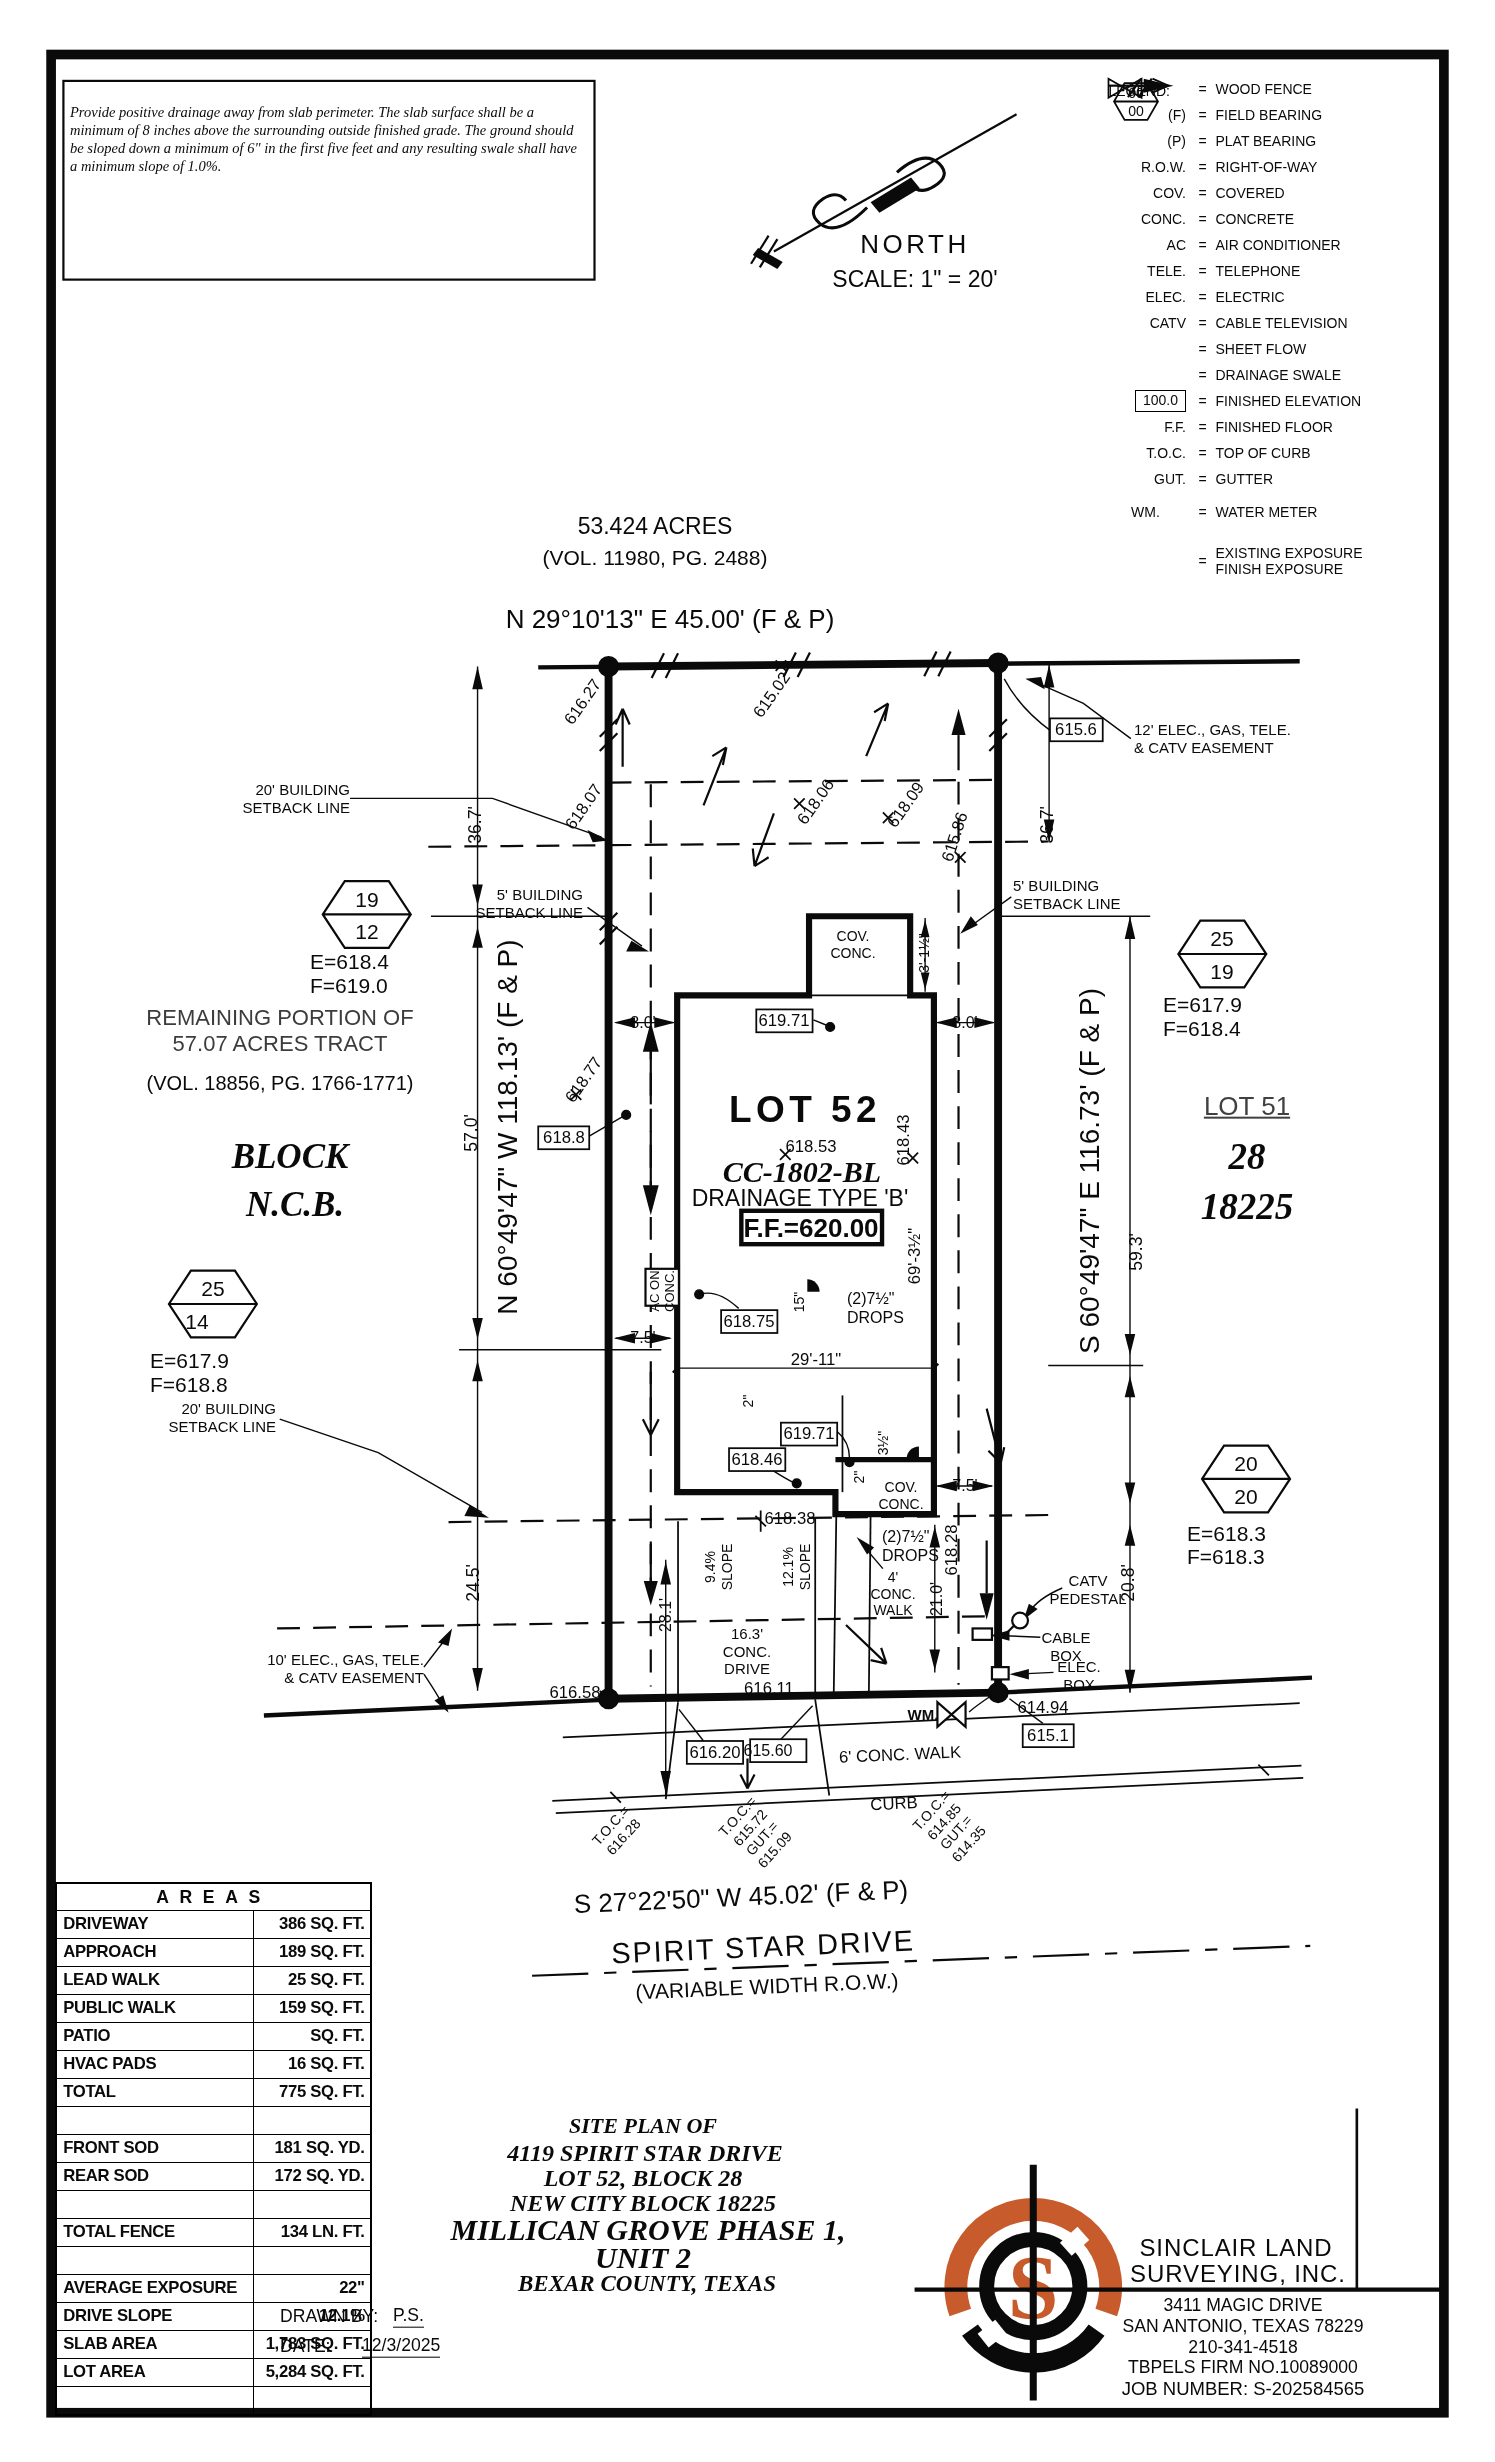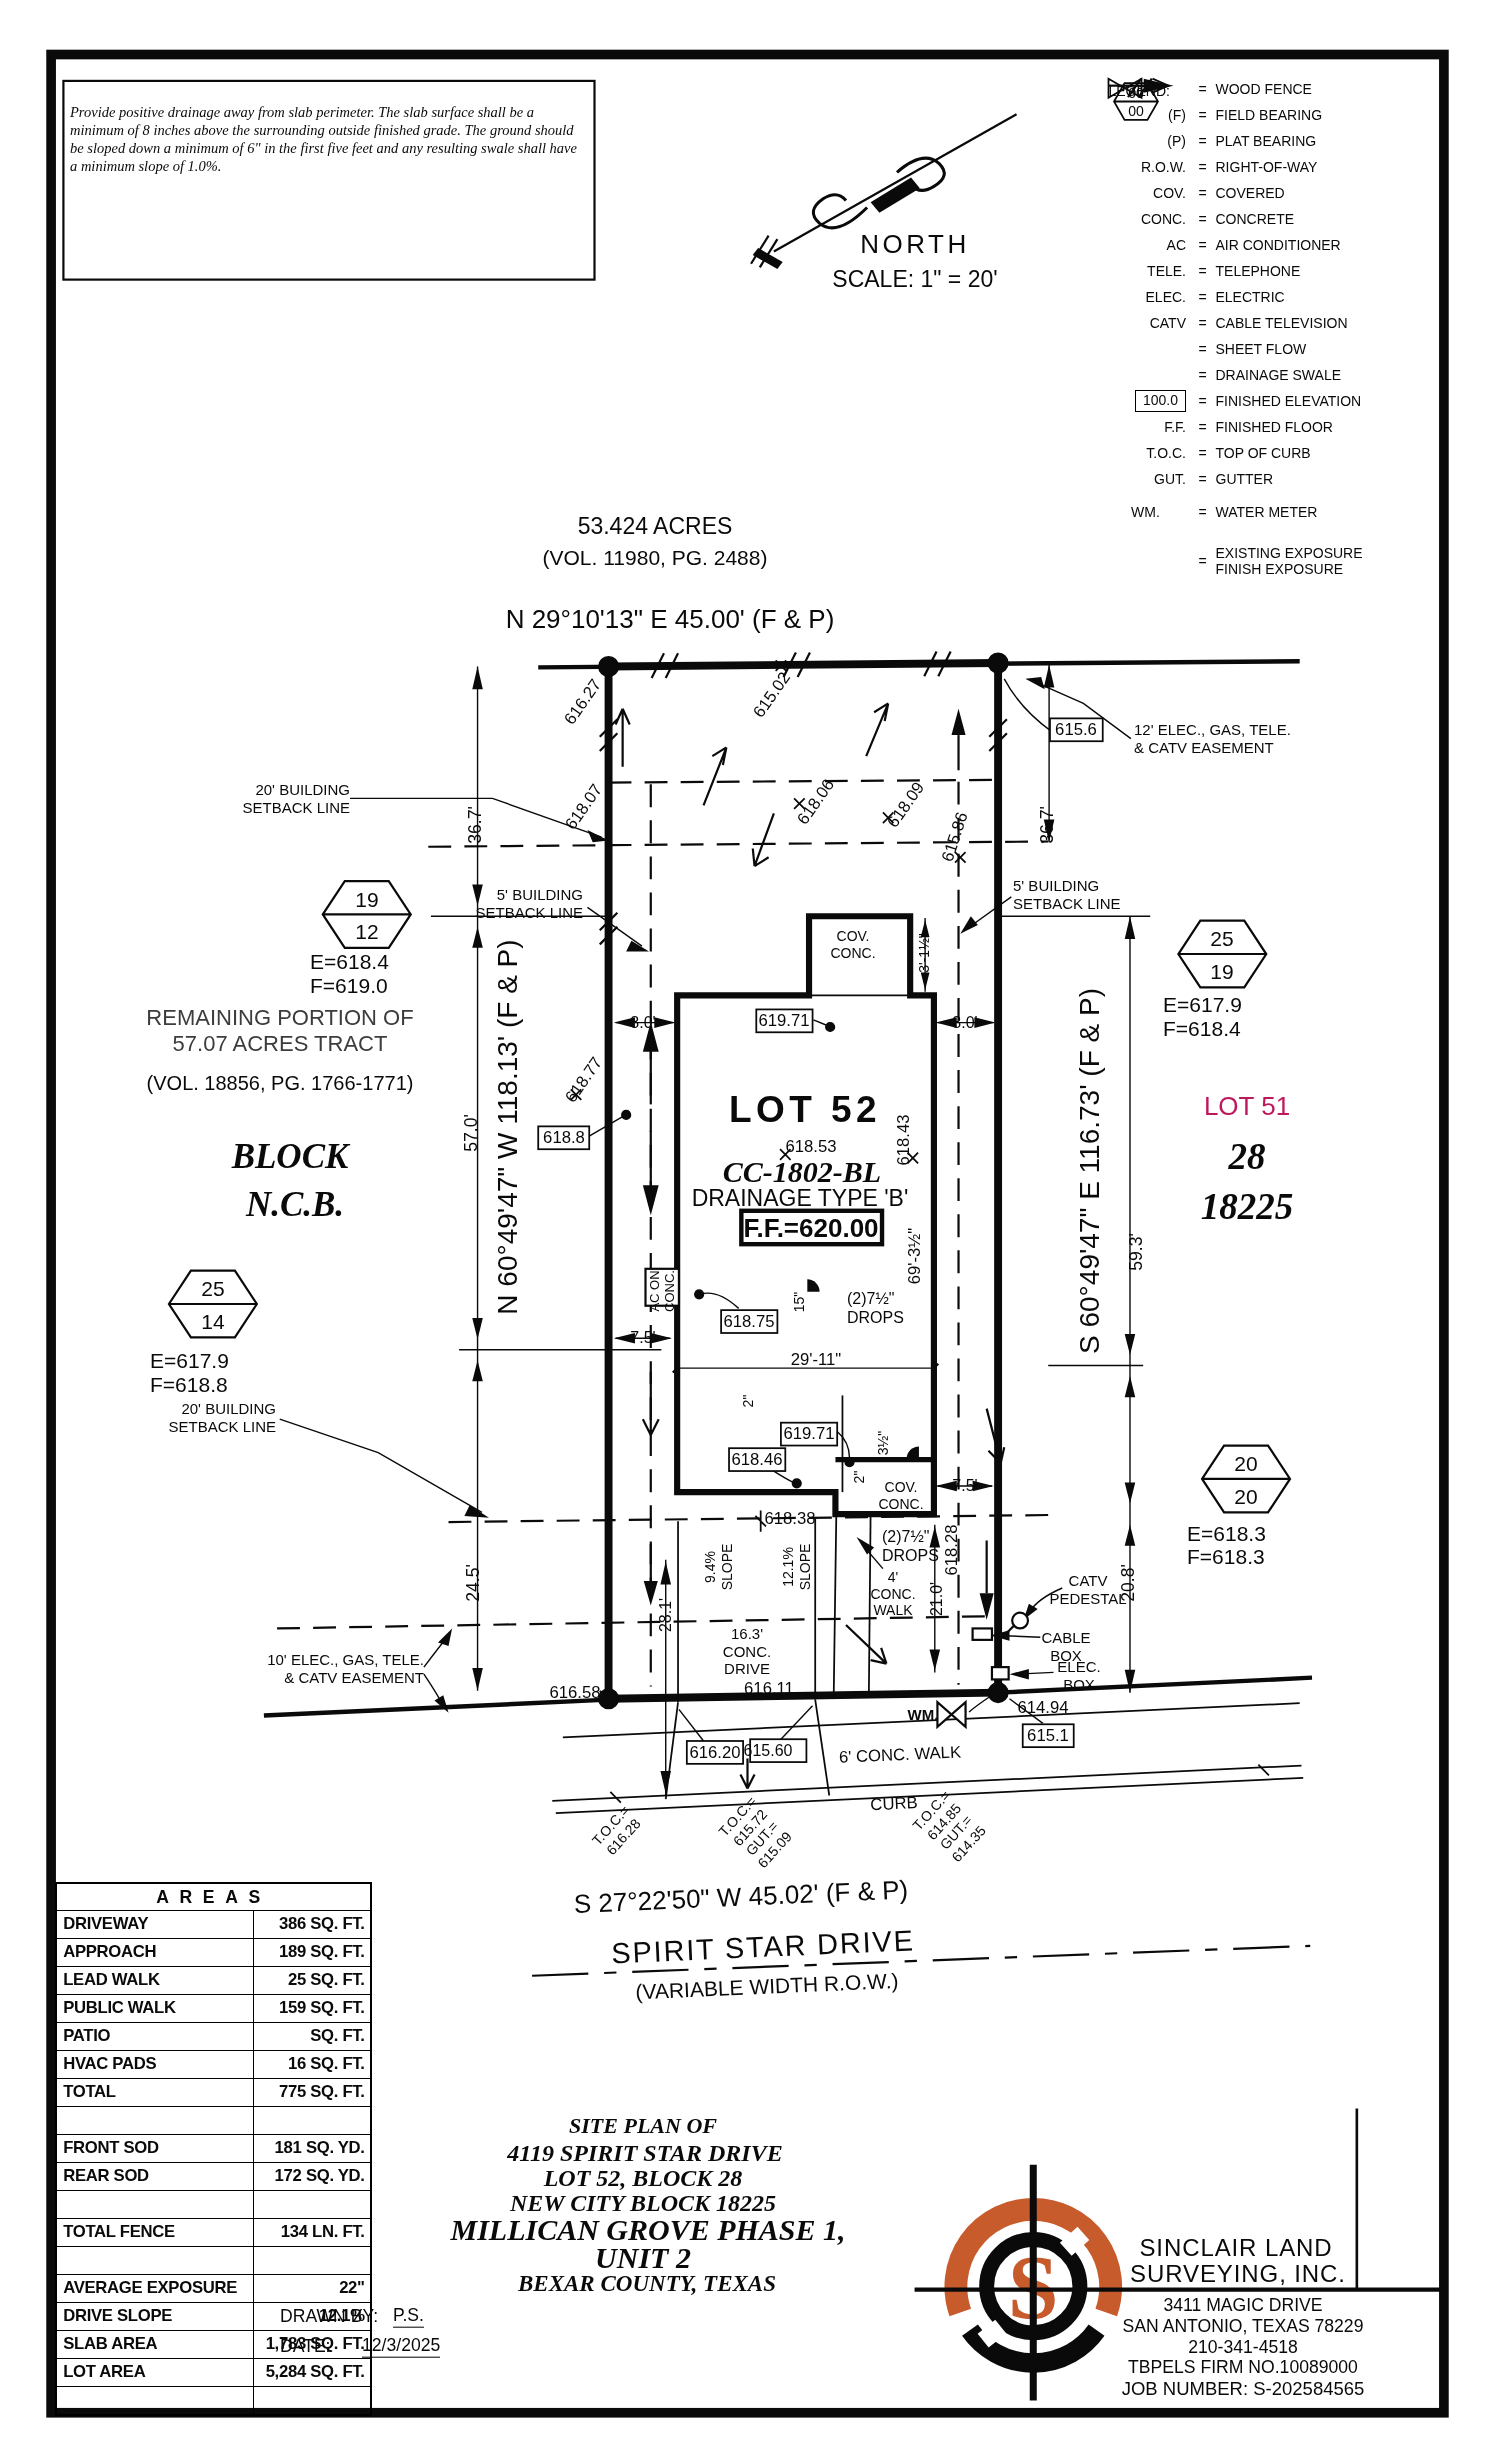--- a/index.html
+++ b/index.html
@@ -12,21 +12,21 @@
   .rgt{transform:translate(-100%,-50%);text-align:right;}
   .r90{transform:translate(-50%,-50%) rotate(-90deg);} 
   .r72{transform:translate(-50%,-50%) rotate(-72deg);} 
   .r55{transform:translate(-50%,-50%) rotate(-55deg);} 
   .r48{transform:translate(-50%,-50%) rotate(-48deg);} 
   .r3{transform:translate(-50%,-50%) rotate(-2.5deg);} 
   .ctr{text-align:center;}
   .ser{font-family:"Liberation Serif",serif;font-style:italic;}
   .serb{font-family:"Liberation Serif",serif;font-style:italic;font-weight:bold;}
   .b{font-weight:bold;}
-  .grey{color:#be185d;}
+  .grey{color:#404040;text-decoration:underline;}
   
   #disclaimer{position:absolute;left:70px;top:88px;width:515px;z-index:3;
     font-family:"Liberation Serif",serif;font-style:italic;}
   #disclaimer .d1{font-size:16px;line-height:1.25;}
   #disclaimer .d2{font-size:14.5px;line-height:1.25;margin-top:15px;}
   
   #legend{position:absolute;left:1105px;top:76px;width:338px;z-index:3;font-size:14px;}
   #legend .lg-title{position:absolute;left:3.5px;top:7px;font-size:14px;}
   #legend .row{display:flex;align-items:center;height:26px;}
   #legend .row.tall{height:40px;}
@@ -455,21 +455,21 @@
 <div class="t c ctr" style="left:280px;top:1031px;font-size:22px;color:#3c3c3c;">REMAINING PORTION OF
 57.07 ACRES TRACT</div>
 <div class="t c" style="left:280px;top:1084px;font-size:20px;">(VOL. 18856, PG. 1766-1771)</div>
 <div class="t c ser b" style="left:290px;top:1157px;font-size:35px;">BLOCK</div>
 <div class="t c ser b" style="left:295px;top:1205px;font-size:35px;">N.C.B.</div>
 <div class="t c" style="left:367px;top:900px;font-size:21px;">19</div>
 <div class="t c" style="left:367px;top:932px;font-size:21px;">12</div>
 <div class="t lft" style="left:310px;top:962px;font-size:21px;">E=618.4</div>
 <div class="t lft" style="left:310px;top:986px;font-size:21px;">F=619.0</div>
 <div class="t c" style="left:213px;top:1289px;font-size:21px;">25</div>
-<div class="t c" style="left:213px;top:1322px;font-size:21px;">14</div>
+<div class="t c" style="left:197px;top:1322px;font-size:21px;">14</div>
 <div class="t lft" style="left:150px;top:1361px;font-size:21px;">E=617.9</div>
 <div class="t lft" style="left:150px;top:1385px;font-size:21px;">F=618.8</div>
 <div class="t rgt" style="left:276px;top:1418px;font-size:15px;">20' BUILDING
 SETBACK LINE</div>
 <div class="t rgt" style="left:424px;top:1669px;font-size:15px;">10' ELEC., GAS, TELE.
 &amp; CATV EASEMENT</div>
 <div class="t r55" style="left:584px;top:1080px;font-size:16.7px;">618.77</div>
 <div class="t c fe" style="left:564px;top:1138px;font-size:16.7px;">618.8</div>
 
 <div class="t r90" style="left:1090px;top:1171px;font-size:28px;">S 60°49'47" E 116.73' (F &amp; P)</div>

